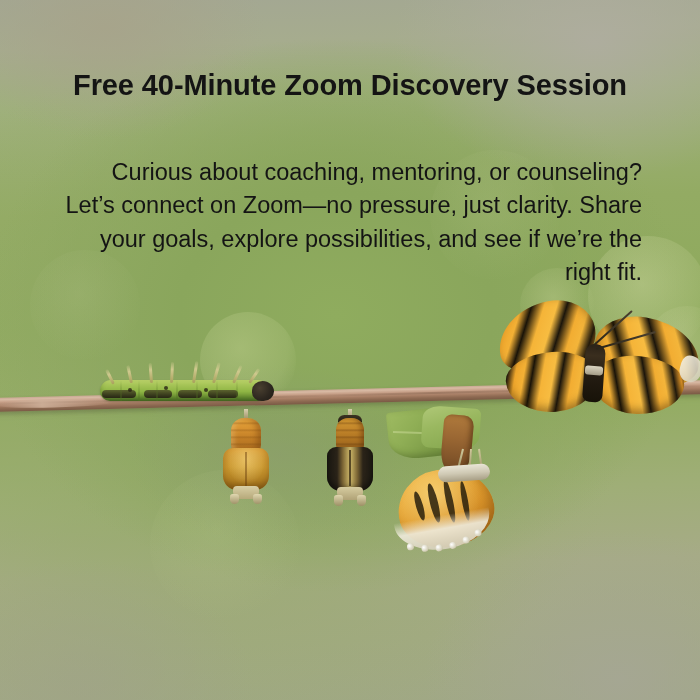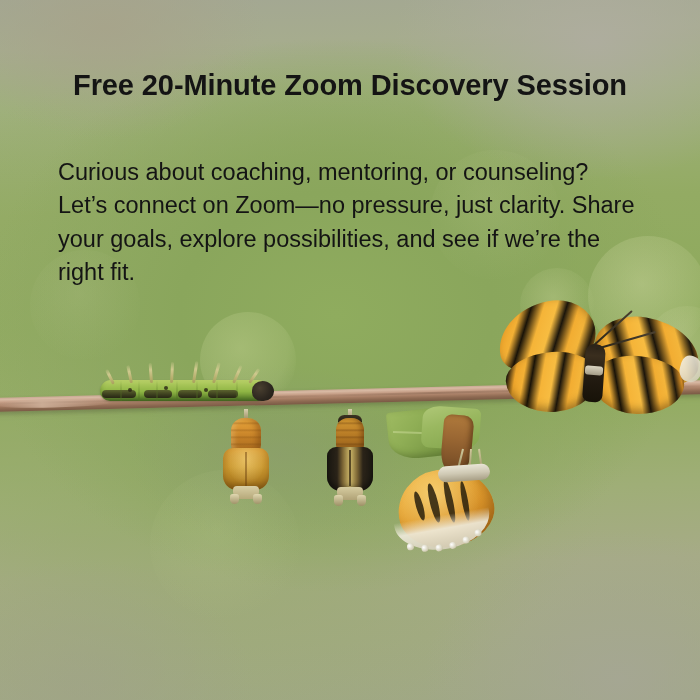--- a/index.html
+++ b/index.html
@@ -388,21 +388,21 @@
     color: #141414;
     letter-spacing: -0.1px;
   }
   .body-copy {
     position: absolute;
     left: 58px; top: 156px; width: 584px;
     margin: 0;
     font-size: 23.5px;
     font-weight: normal;
     line-height: 1.42;
-    text-align: left;
+    text-align: right;
     color: #141414;
   }
   .cta {
     position: absolute;
     left: 70px; top: 571px; width: 560px;
     margin: 0;
     font-size: 21px;
     font-weight: bold;
     line-height: 1.36;
     text-align: center;
@@ -517,19 +517,19 @@
       <div class="ad-tip"></div>
       <div class="ad-body"></div>
       <div class="ad-body-band"></div>
       <div class="ad-antenna" style="left:100px; top:46px; width:54px; transform:rotate(-42deg);"></div>
       <div class="ad-antenna" style="left:104px; top:48px; width:62px; transform:rotate(-16deg);"></div>
     </div>
 
   </div>
 
   <div id="text-layer">
-    <h1 class="headline">Free 20-Minute Zoom Discovery Session</h1>
+    <h1 class="headline">Free 40-Minute Zoom Discovery Session</h1>
 
     <p class="body-copy">Curious about coaching, mentoring, or counseling? Let’s connect on Zoom—no pressure, just clarity. Share your goals, explore possibilities, and see if we’re the right fit.</p>
 
   </div>
 
 </div>
 
 </body></html>

